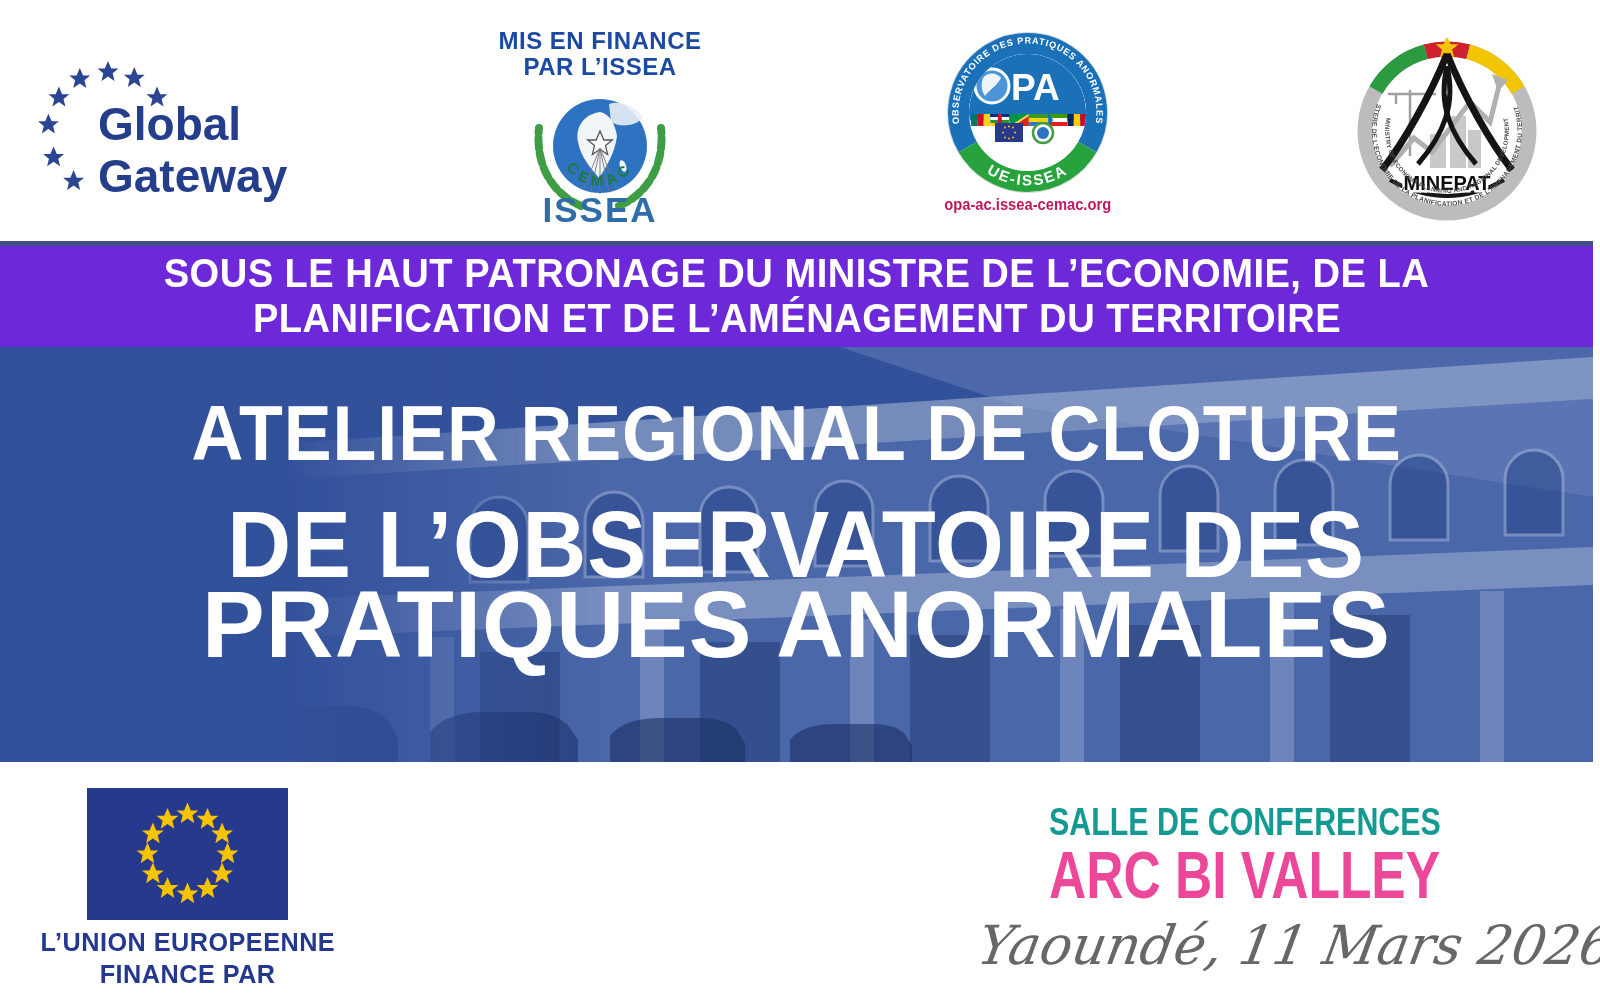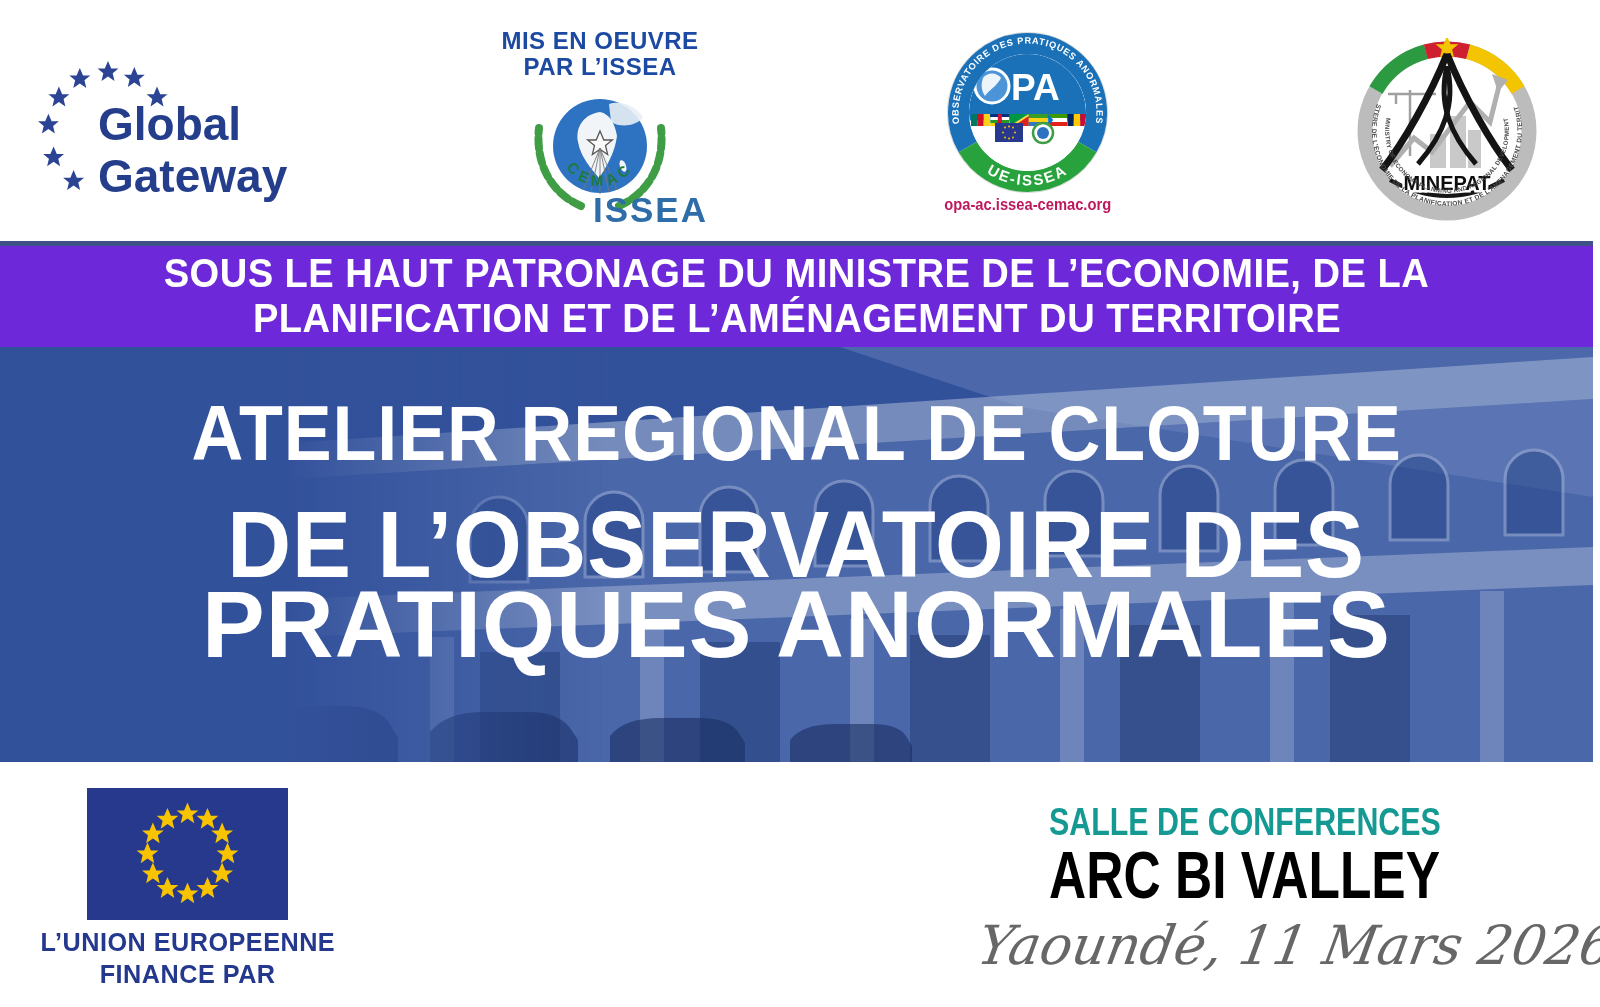--- a/index.html
+++ b/index.html
@@ -7,21 +7,21 @@
           font-family:"Liberation Sans",sans-serif;}
   .abs{position:absolute;}
   .cond{display:inline-block;white-space:nowrap;transform:scaleX(var(--sx,1));transform-origin:50% 50%;}
 
   
   .header-band{left:0;top:0;width:1600px;height:241px;background:#fff;}
   .gg-logo{left:38px;top:52px;}
   .issea-block{left:492px;top:28px;width:216px;text-align:center;}
   .issea-caption{font-weight:bold;font-size:24px;line-height:26px;color:#1c4aa2;letter-spacing:.5px;}
   .issea-emblem{margin-top:2px;}
-  .issea-name{position:absolute;left:0;top:162px;width:216px;text-align:right;
+  .issea-name{position:absolute;left:0;top:162px;width:216px;text-align:center;
               font-weight:bold;font-size:35px;letter-spacing:2px;color:#2e6da8;}
   .opa-block{left:900px;top:30px;width:255px;text-align:center;}
   .opa-web{margin-top:-3px;font-weight:bold;font-size:16px;color:#be185d;}
   .minepat-logo{left:1352px;top:38px;}
 
   .divider{left:0;top:241px;width:1593px;height:5px;background:#3f5186;}
 
   
   .patronage{left:0;top:246px;width:1593px;height:101px;background:#6d28d9;color:#fff;
              text-align:center;font-weight:bold;padding-top:5px;box-sizing:border-box;}
@@ -34,21 +34,21 @@
   .t1{top:47px;font-size:78px;letter-spacing:1px;}
   .t2{top:151px;font-size:94px;letter-spacing:1px;}
   .t3{top:231px;font-size:94px;letter-spacing:1px;}
   .watermark{left:1542px;top:412px;width:52px;height:186px;display:flex;align-items:center;justify-content:center;}
 
   
   .eu-captions{left:30px;top:926px;width:315px;text-align:center;color:#24388d;
                font-weight:bold;font-size:26px;line-height:32px;letter-spacing:.5px;}
   .venue{left:972px;top:802px;width:545px;text-align:center;}
   .venue1{color:#149a92;font-weight:bold;font-size:38px;line-height:40px;}
-  .venue2{color:#000000;font-weight:bold;font-size:66px;line-height:62px;margin-top:2px;}
+  .venue2{color:#ec4899;font-weight:bold;font-size:66px;line-height:62px;margin-top:2px;}
   .dateline{margin-top:8px;color:#676767;font-family:"DejaVu Serif",serif;font-style:italic;font-size:54px;}
   .dateline .cond{transform:skewX(-10deg) scaleX(.98);}
 </style>
 </head>
 <body>
 
 <div class="poster">
 
   <div class="abs header-band">
 
@@ -65,21 +65,21 @@
         <use href="#ggstar" transform="translate(10.4,72.7) scale(1.1)"></use>
         <use href="#ggstar" transform="translate(15.6,105.4) scale(1.1)"></use>
         <use href="#ggstar" transform="translate(35.6,129.1) scale(1.1)"></use>
       </g>
       <text x="60" y="88" font-size="46" font-weight="bold" fill="#243e8b">Global</text>
       <text x="60" y="140" font-size="46" font-weight="bold" fill="#243e8b">Gateway</text>
     </svg>
 
     <div class="abs issea-block" style="position:absolute;">
       <div class="issea-caption">
-        <div>MIS EN OEUVRE</div>
+        <div>MIS EN FINANCE</div>
         <div>PAR L’ISSEA</div>
       </div>
       <svg class="issea-emblem" width="150" height="140" viewBox="0 0 150 140">
         <path d="M56,124 C28,112 10,84 14,46" stroke="#3f9e45" stroke-width="8" fill="none" stroke-dasharray="10 5" stroke-linecap="round"></path>
         <path d="M94,124 C122,112 140,84 136,46" stroke="#3f9e45" stroke-width="8" fill="none" stroke-dasharray="10 5" stroke-linecap="round"></path>
         <circle cx="75" cy="64" r="47" fill="#2e72c2"></circle>
         <path d="M84,22 C95,18 112,24 118,36 C110,44 96,46 86,40 Z" fill="#e8eef5" opacity=".9"></path>
         <path d="M75,30 C60,32 50,44 53,60 C56,76 66,86 74,96 C82,84 90,70 92,54 C90,42 85,32 75,30 Z" fill="#f2f5f8"></path>
         <ellipse cx="98" cy="84" rx="3" ry="6" fill="#f2f5f8" transform="rotate(-20 98 84)"></ellipse>
         <g>

